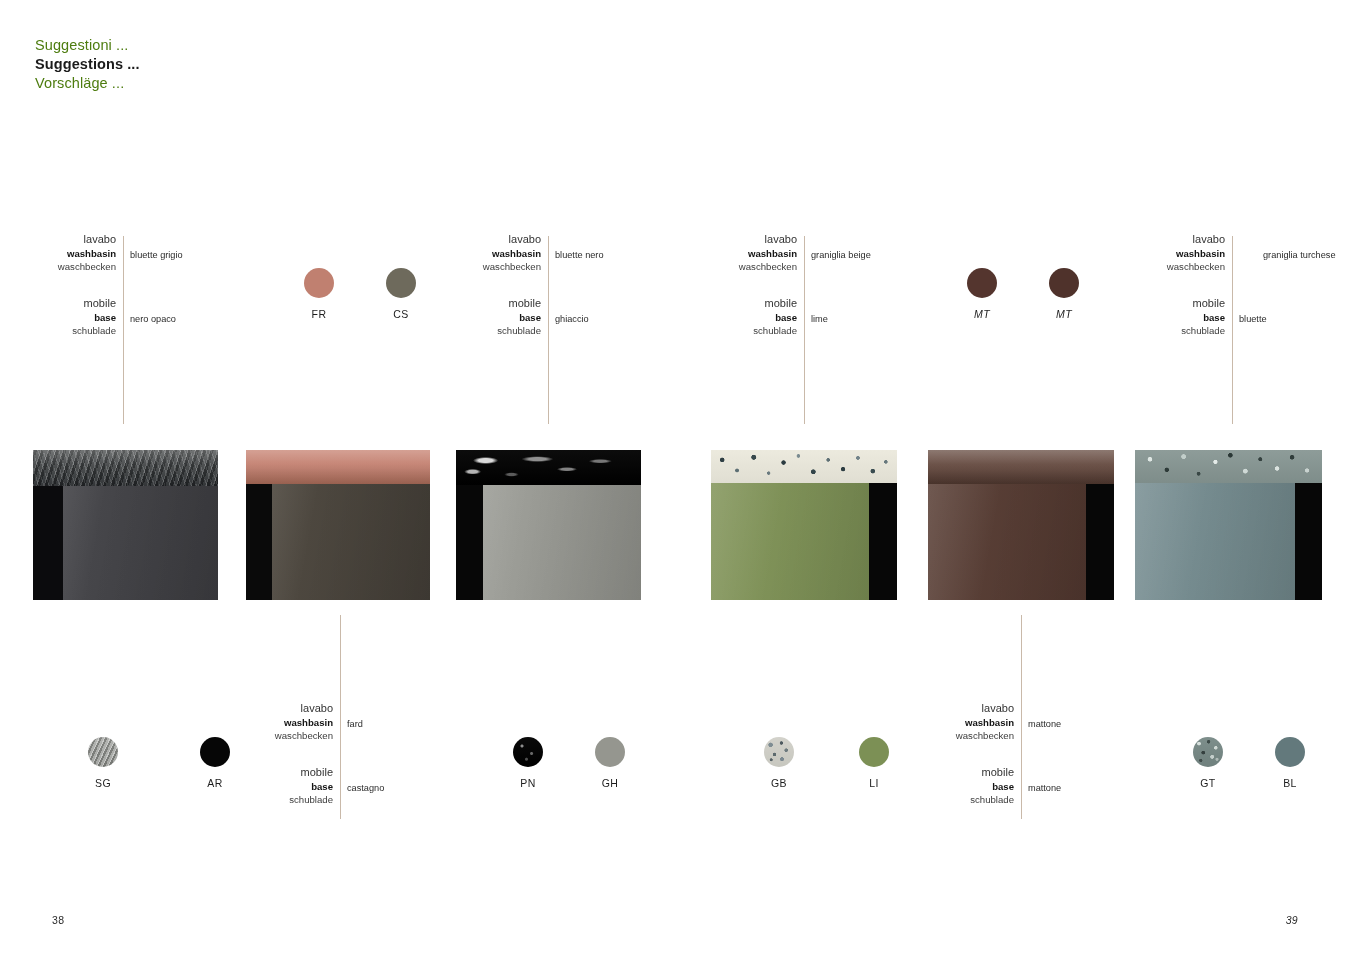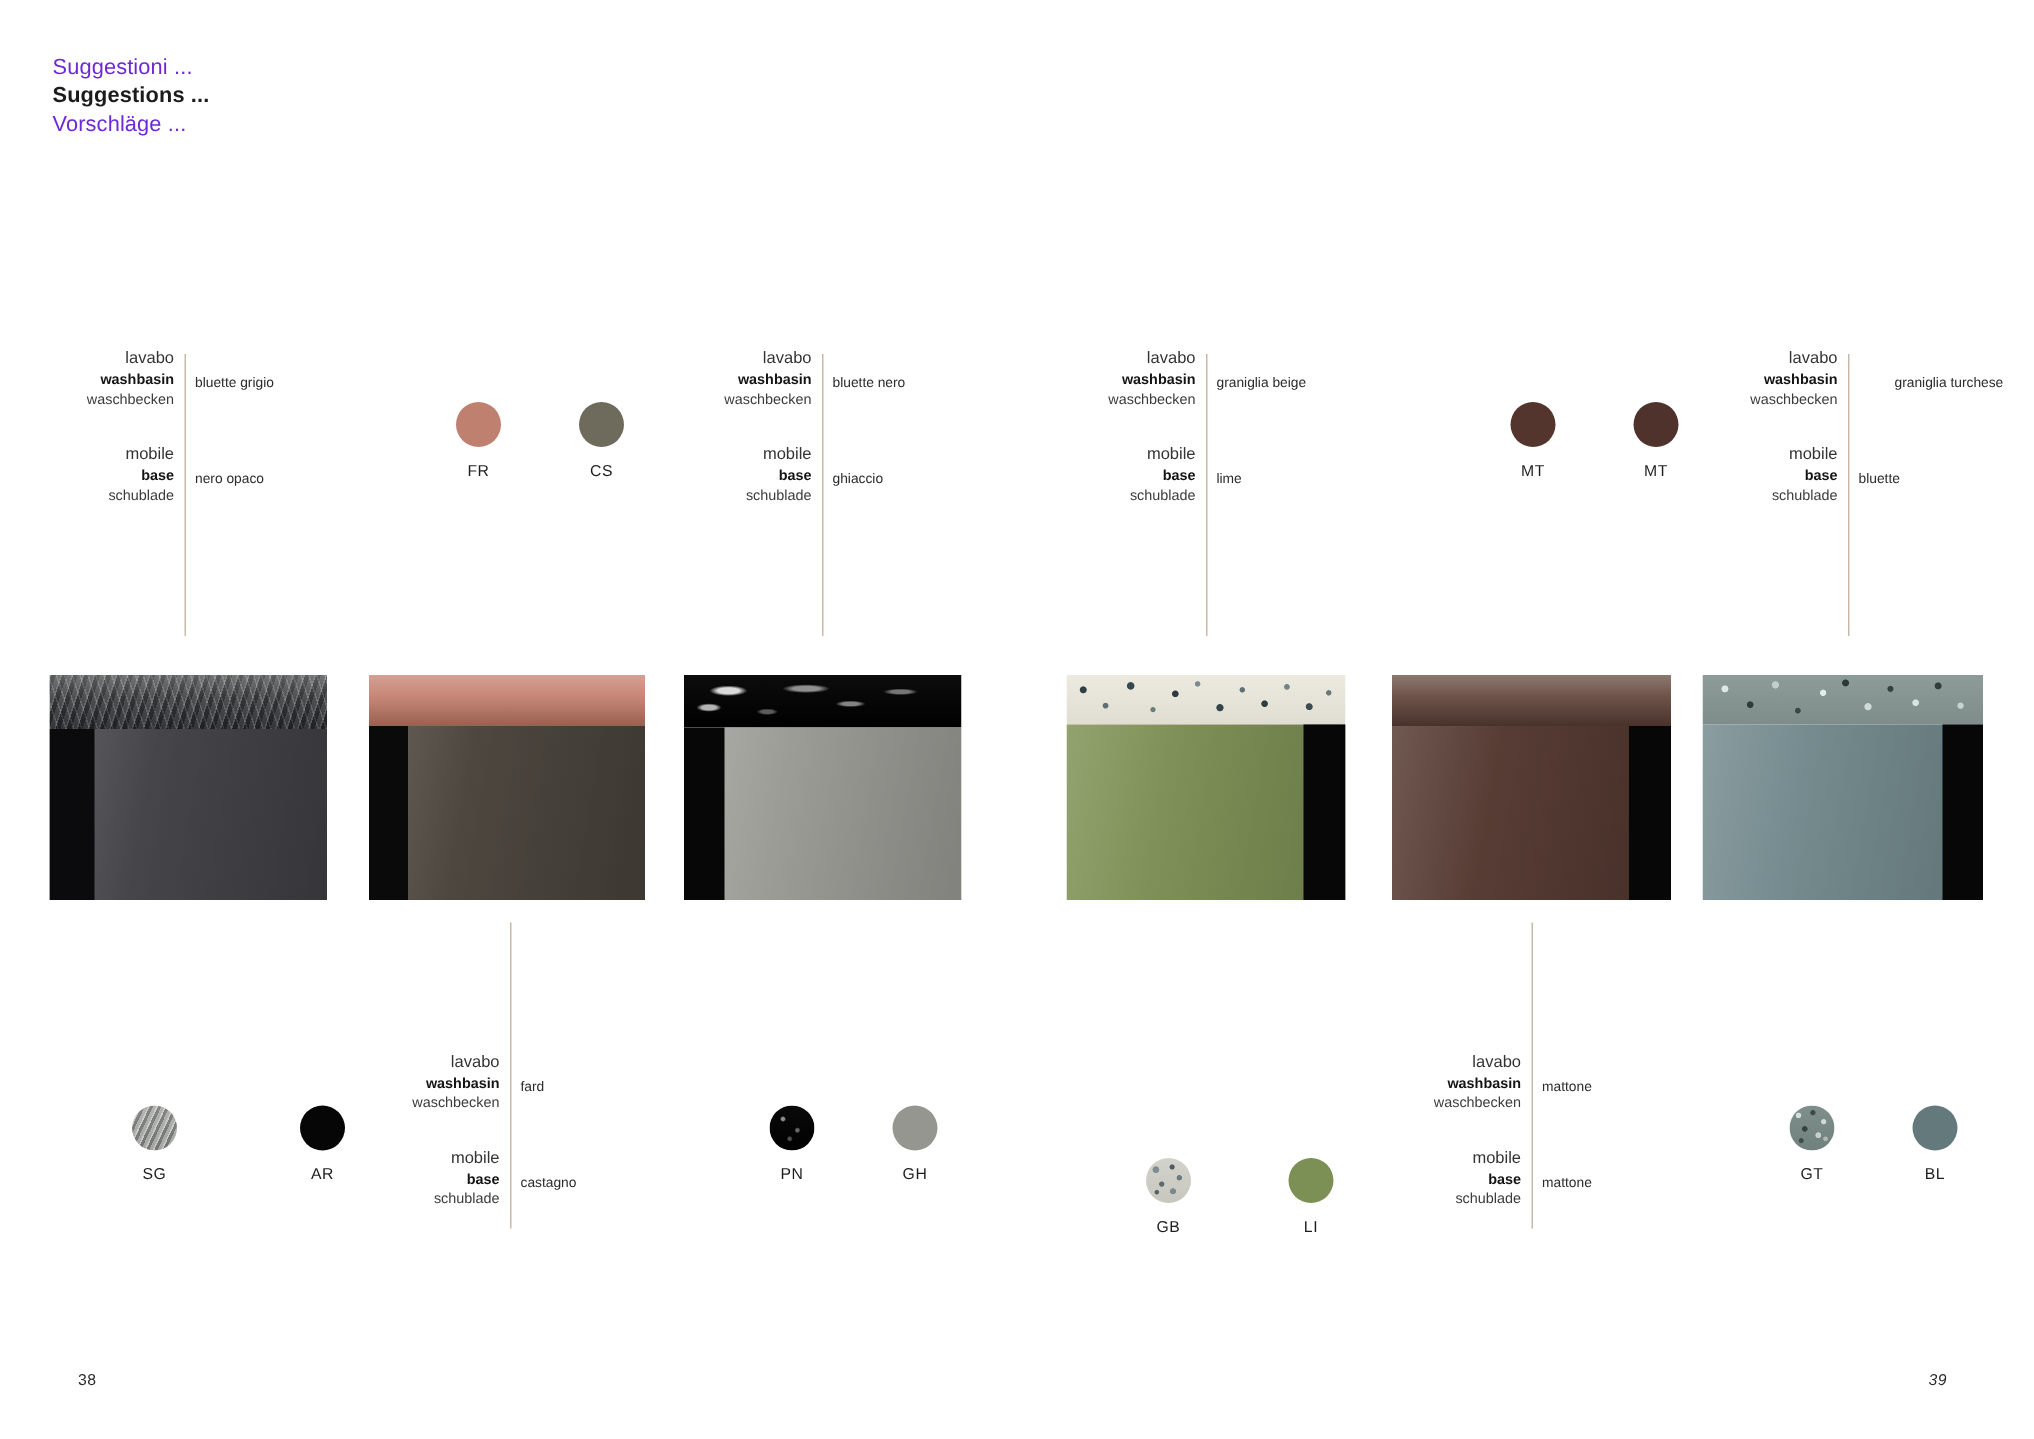--- a/index.html
+++ b/index.html
@@ -15,21 +15,21 @@
     position: relative;
   }
 
   
   .heading {
     position: absolute;
     left: 35px;
     top: 36px;
     line-height: 1.32;
   }
-  .heading div { font-size: 14.5px; color: #6d28d9; letter-spacing: .1px; white-space: nowrap; }
+  .heading div { font-size: 14.5px; color: #4d7c0f; letter-spacing: .1px; white-space: nowrap; }
   .heading .it { font-weight: 400; }
   .heading .en { font-weight: 700; color: #1b1b1b; }
   .heading .de { font-weight: 400; }
 
   
   .spec {
     position: absolute;
     width: 260px;
     height: 100px;
   }
@@ -266,21 +266,21 @@
   <div class="swatch">
     <div class="dot" style="background:#c08070;"></div>
     <div class="code">FR</div>
   </div>
   <div class="swatch">
     <div class="dot" style="background:#6e6a5c;"></div>
     <div class="code">CS</div>
   </div>
 </div>
 
-<div class="swpair" style="left:990px; top:268px;">
+<div class="swpair" style="left:950px; top:268px;font-style:italic;">
   <div class="swatch">
     <div class="dot" style="background:#54352e;"></div>
     <div class="code">MT</div>
   </div>
   <div class="swatch">
     <div class="dot" style="background:#4f322b;"></div>
     <div class="code">MT</div>
   </div>
 </div>
 
@@ -385,21 +385,21 @@
   <div class="swatch">
     <div class="dot tex-pn"></div>
     <div class="code">PN</div>
   </div>
   <div class="swatch">
     <div class="dot" style="background:#95968f;"></div>
     <div class="code">GH</div>
   </div>
 </div>
 
-<div class="swpair" style="left:747px; top:772px;gap:31px;">
+<div class="swpair" style="left:747px; top:737px;gap:31px;">
   <div class="swatch">
     <div class="dot tex-gb"></div>
     <div class="code">GB</div>
   </div>
   <div class="swatch">
     <div class="dot" style="background:#7c9055;"></div>
     <div class="code">LI</div>
   </div>
 </div>
 

